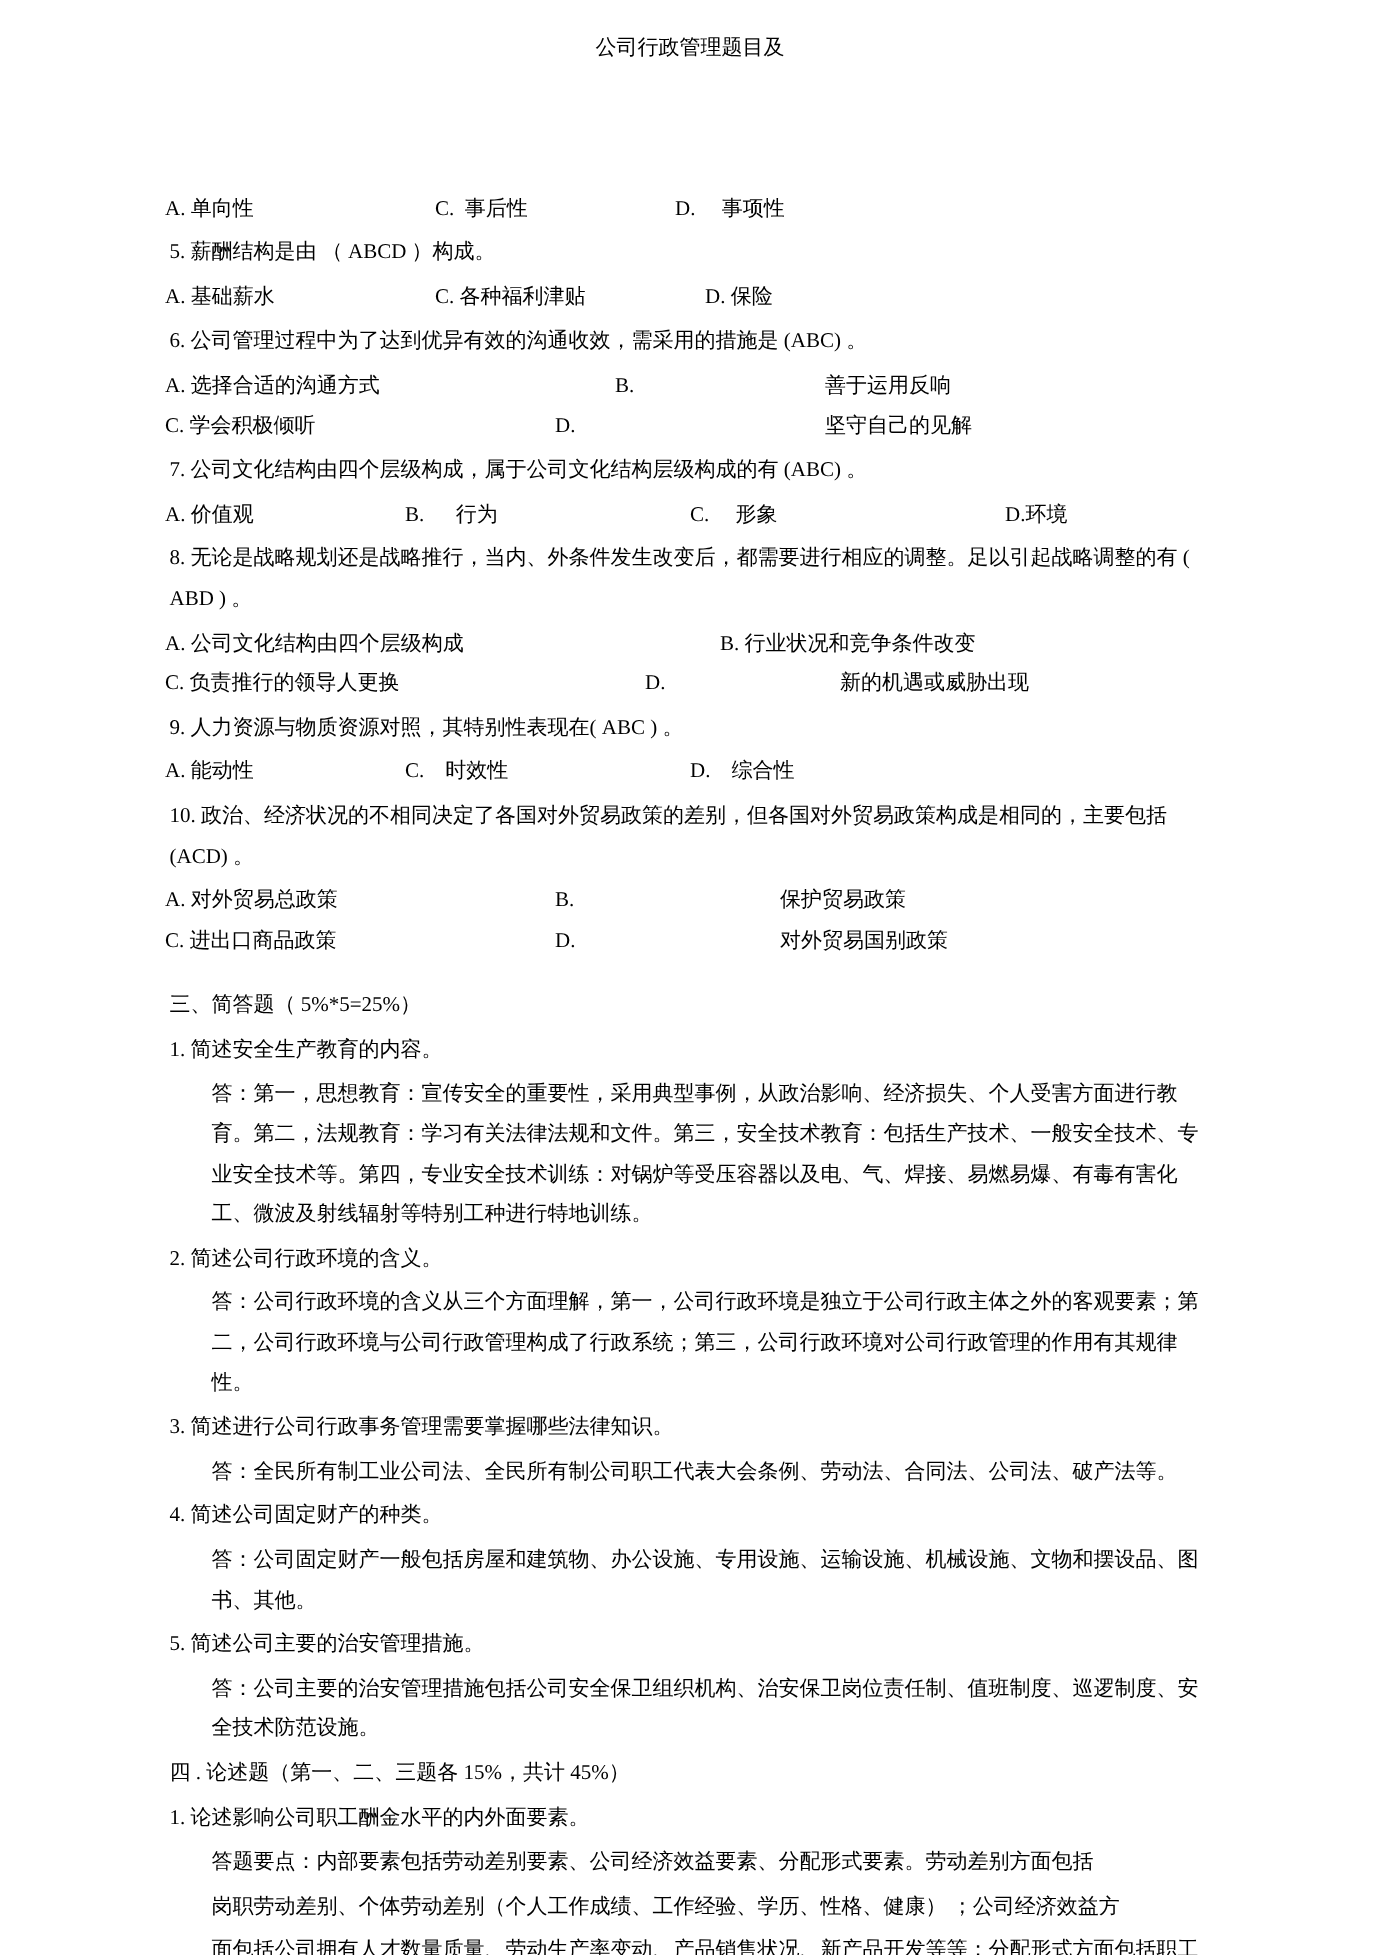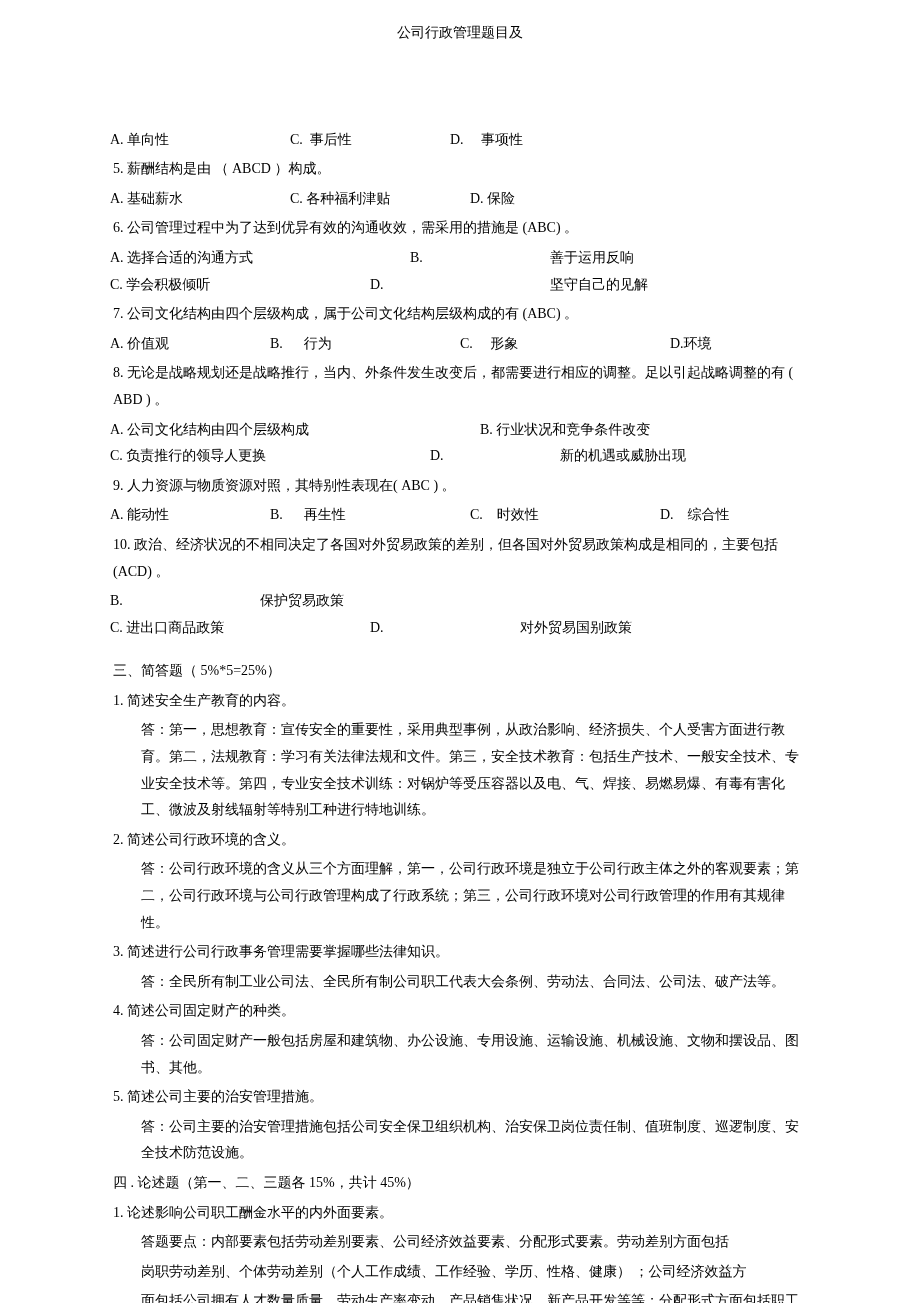--- a/index.html
+++ b/index.html
@@ -76,27 +76,27 @@
 </div>
 <div class="row">
   <span class="cell" style="width:320px">C. 负责推行的领导人更换</span>
   <span class="cell" style="width:130px">D.</span>
   <span class="cell">新的机遇或威胁出现</span>
 </div>
 
 <div class="block">9. 人力资源与物质资源对照，其特别性表现在( ABC )  。</div>
 <div class="row">
   <span class="cell" style="width:160px">A. 能动性</span>
-  <span class="cell" style="width:200px">B.      再生性</span>
   <span class="cell" style="width:190px">C.    时效性</span>
   <span class="cell">D.    综合性</span>
 </div>
 
 <div class="block">10. 政治、经济状况的不相同决定了各国对外贸易政策的差别，但各国对外贸易政策构成是相同的，主要包括 (ACD) 。</div>
 <div class="row">
+  <span class="cell" style="width:260px">A. 对外贸易总政策</span>
   <span class="cell" style="width:150px">B.</span>
   <span class="cell">保护贸易政策</span>
 </div>
 <div class="row">
   <span class="cell" style="width:260px">C. 进出口商品政策</span>
   <span class="cell" style="width:150px">D.</span>
   <span class="cell">对外贸易国别政策</span>
 </div>
 
 <div class="section-gap"></div>

